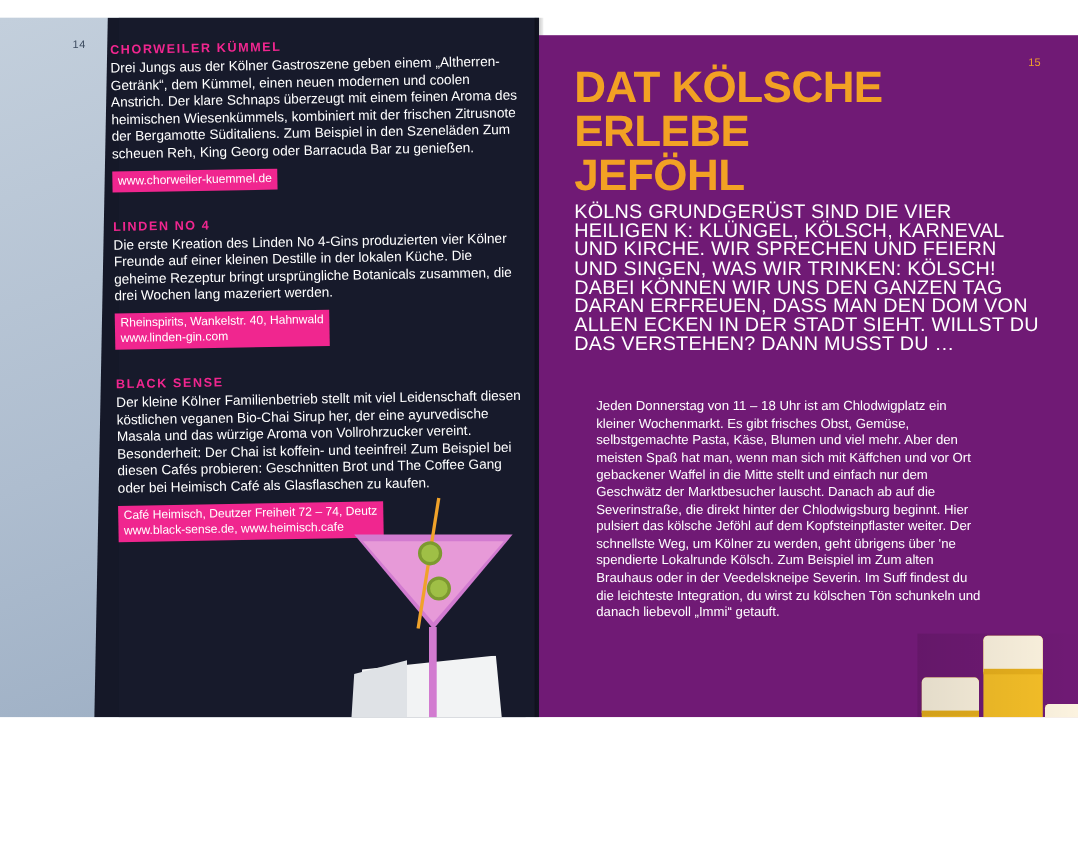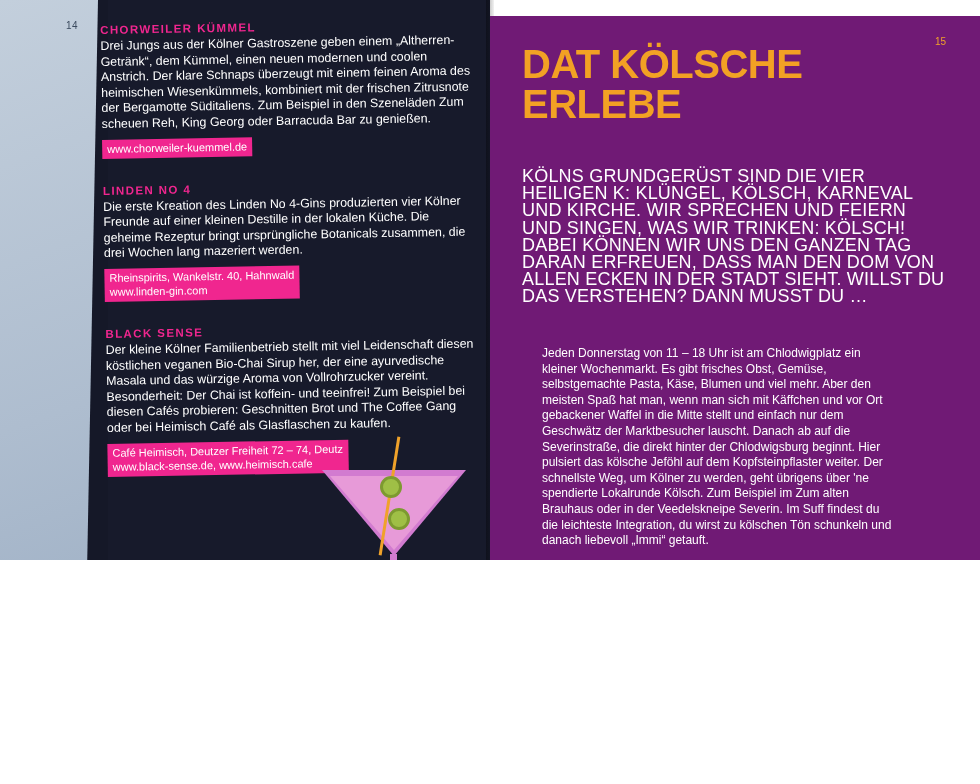--- a/index.html
+++ b/index.html
@@ -3,24 +3,25 @@
 <meta charset="utf-8">
 <style>
   html, body {
     margin: 0;
     padding: 0;
     background: #ffffff;
   }
   .page {
     position: relative;
     width: 980px;
-    height: 560px;
+    height: 636px;
     overflow: hidden;
     font-family: "Liberation Sans", sans-serif;
     background: #ffffff;
+    margin-top: 16px;
   }
   
   .left-page {
     position: absolute;
     left: 0; top: 0;
     width: 490px; height: 784px;
     background: #b9c6d6;
     overflow: hidden;
   }
   .left-bg-gradient {
@@ -322,20 +323,21 @@
   </div>
 
   <div class="spine"></div>
 
   <div class="right-page">
     <div class="right-page-number">15</div>
 
     <div class="headline">
       <span class="hl">DAT KÖLSCHE</span>
       <span class="hl">ERLEBE</span>
+      <span class="hl">JEFÖHL</span>
     </div>
 
     <div class="intro">KÖLNS GRUNDGERÜST SIND DIE VIER HEILIGEN K: KLÜNGEL, KÖLSCH, KARNEVAL UND KIRCHE. WIR SPRECHEN UND FEIERN UND SINGEN, WAS WIR TRINKEN: KÖLSCH! DABEI KÖNNEN WIR UNS DEN GANZEN TAG DARAN ERFREUEN, DASS MAN DEN DOM VON ALLEN ECKEN IN DER STADT SIEHT. WILLST DU DAS VERSTEHEN? DANN MUSST DU …</div>
 
     <div class="sub-head">
     </div>
 
     <div class="right-body">Jeden Donnerstag von 11 – 18 Uhr ist am Chlodwigplatz ein kleiner Wochenmarkt. Es gibt frisches Obst, Gemüse, selbstgemachte Pasta, Käse, Blumen und viel mehr. Aber den meisten Spaß hat man, wenn man sich mit Käffchen und vor Ort gebackener Waffel in die Mitte stellt und einfach nur dem Geschwätz der Marktbesucher lauscht. Danach ab auf die Severinstraße, die direkt hinter der Chlodwigsburg  beginnt. Hier pulsiert das kölsche Jeföhl auf dem Kopfsteinpflaster weiter. Der schnellste Weg, um Kölner zu werden, geht übrigens über 'ne spendierte Lokalrunde Kölsch. Zum Beispiel im Zum alten Brauhaus oder in der Veedelskneipe Severin. Im Suff findest du die leichteste Integration, du wirst zu kölschen Tön schunkeln und danach liebevoll „Immi“ getauft.</div>
 
     <div class="badge">Altstadt Süd</div>

